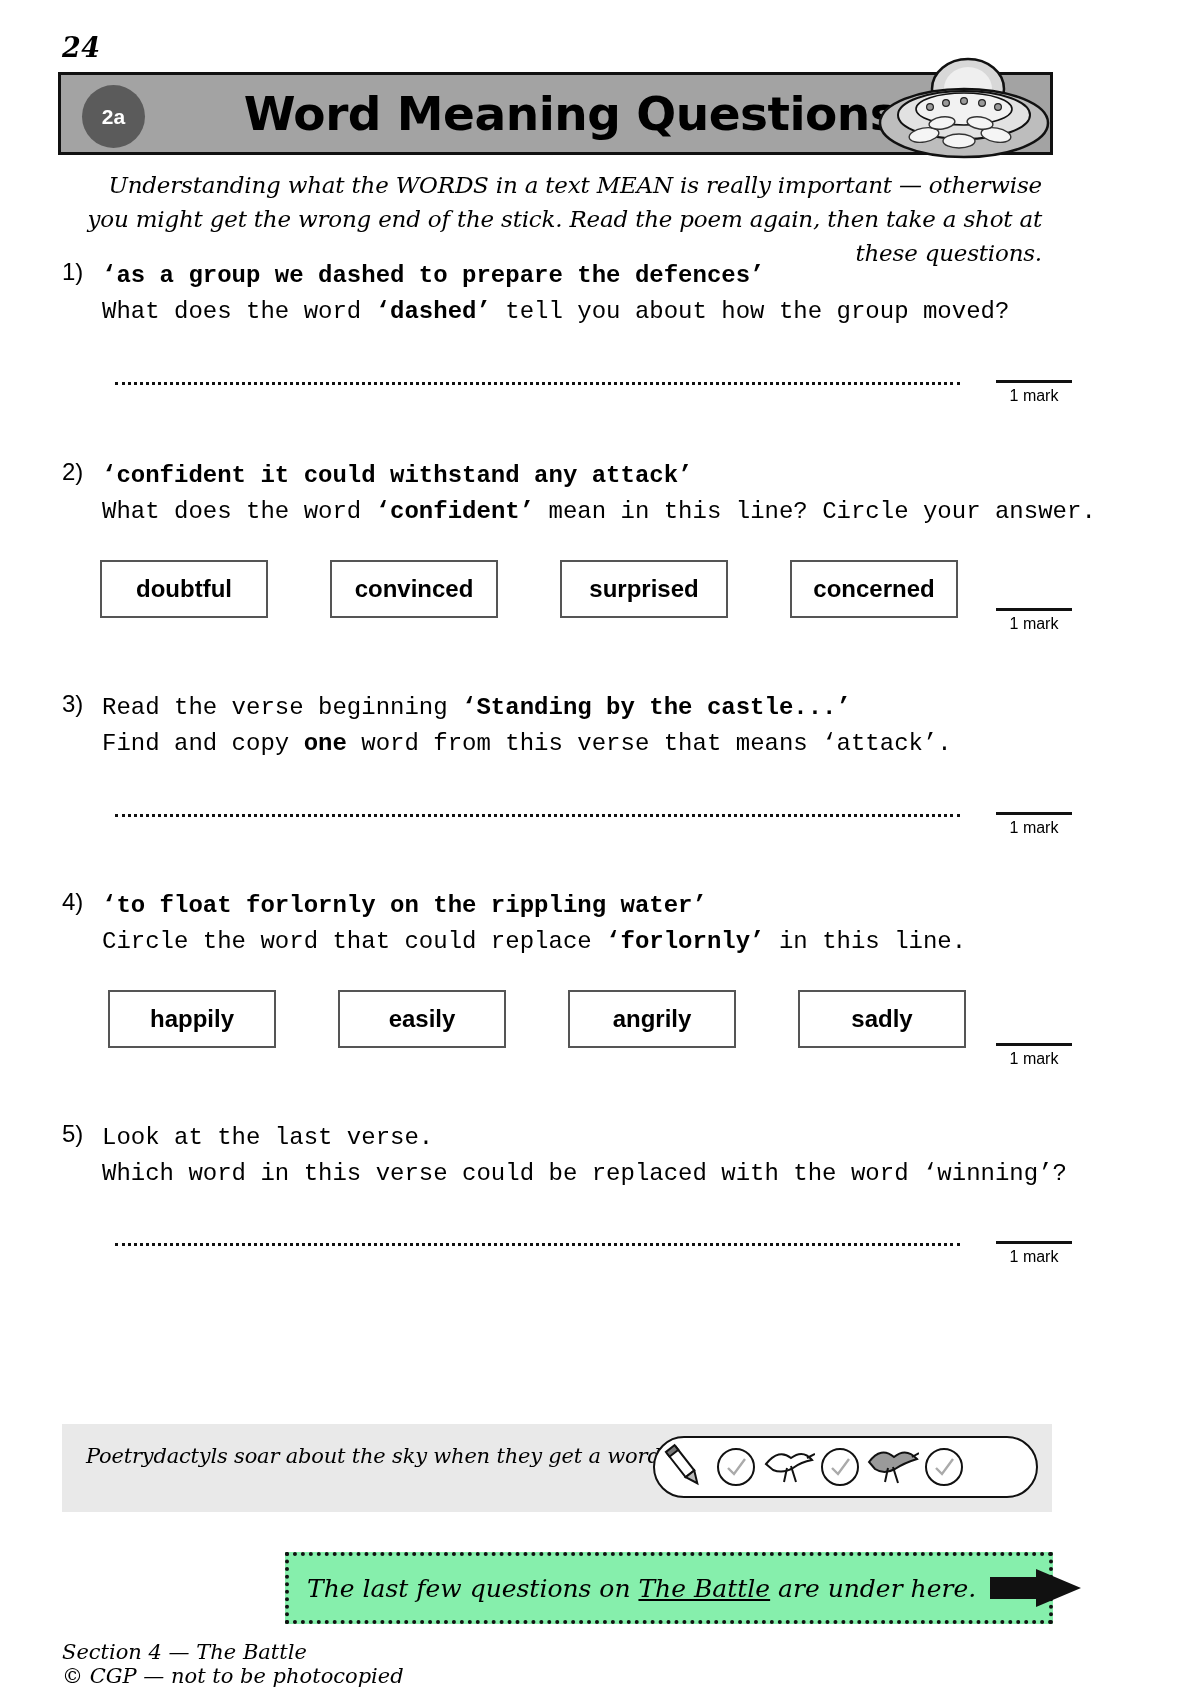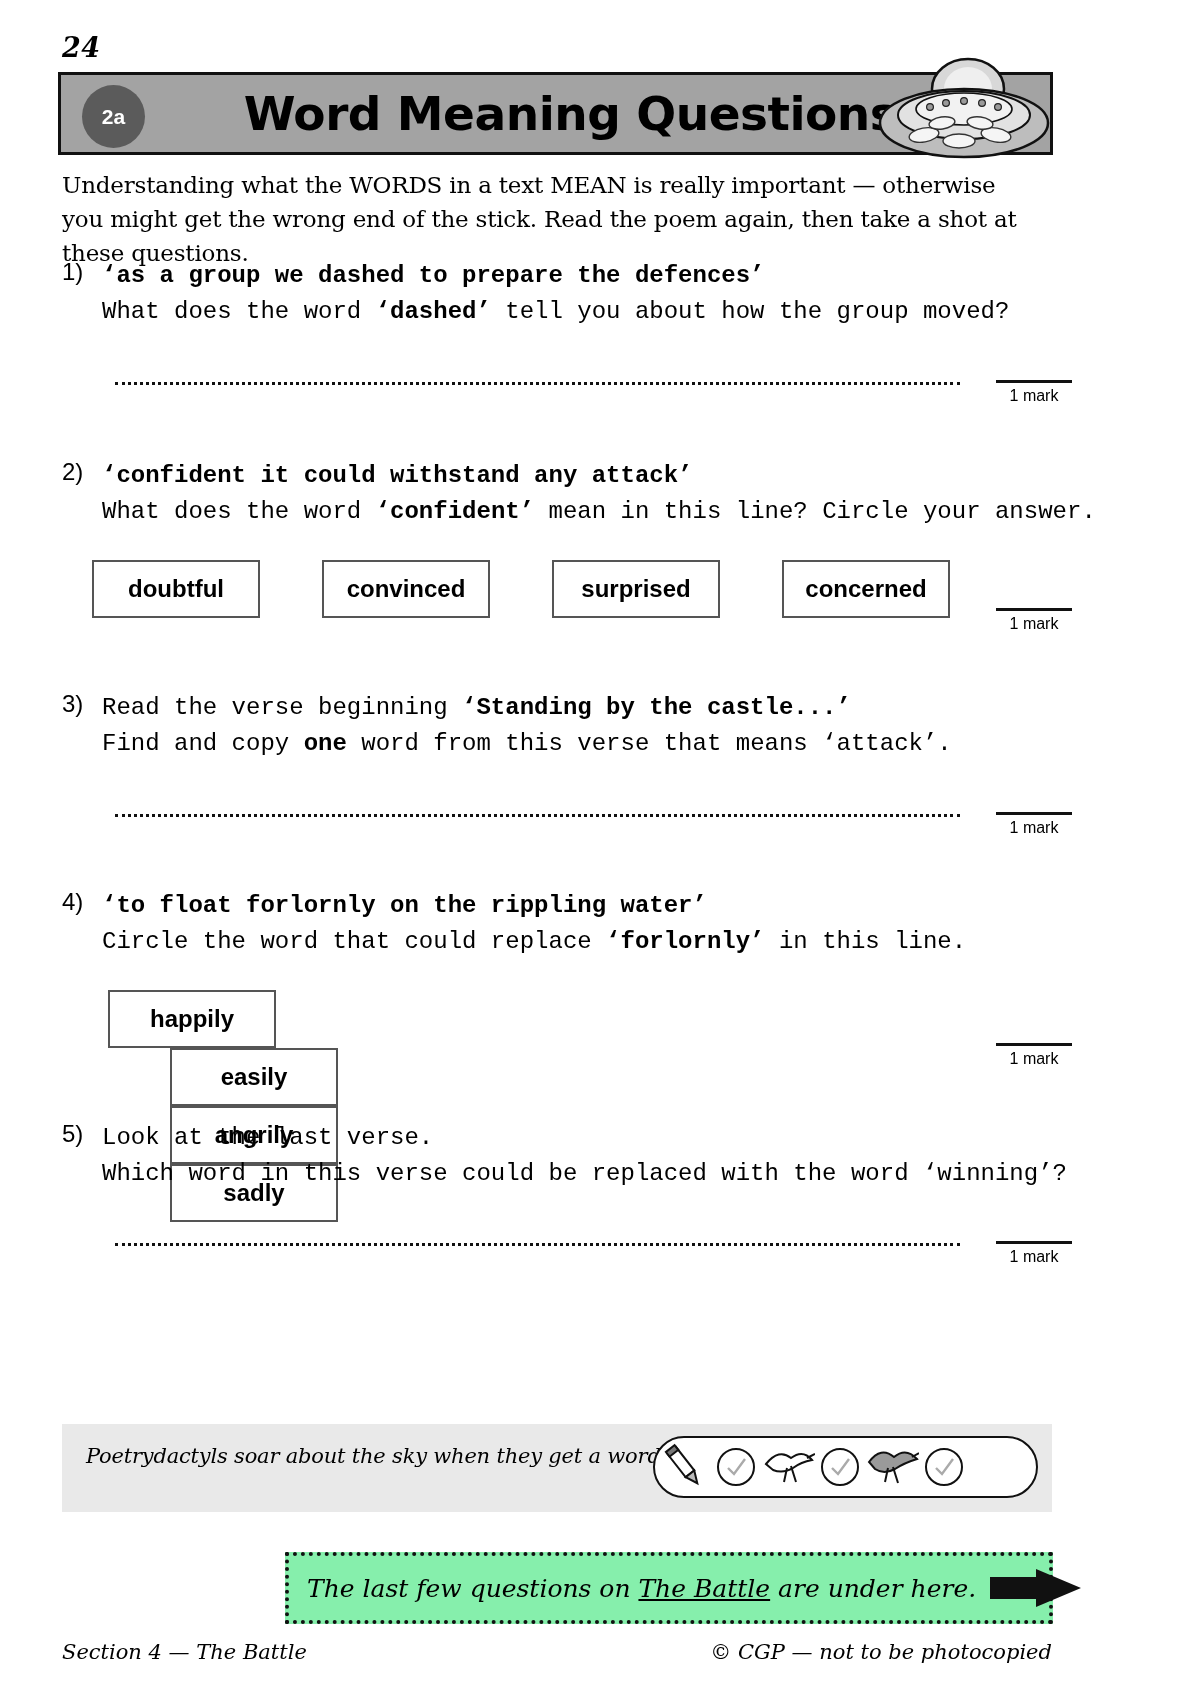--- a/index.html
+++ b/index.html
@@ -51,22 +51,24 @@
   .ufo{
     position:absolute; right:-4px; top:-22px;
     width:190px; height:118px;
     pointer-events:none;
   }
 
   
   .intro{
     position:absolute; left:62px; top:168px; width:980px;
     font-family:"DejaVu Serif", serif;
+    font-style:italic;
     font-size:23px; line-height:34px;
     letter-spacing:-.2px;
+    text-align:right;
   }
 
   
   .q{ position:absolute; left:62px; width:1000px; }
   .q-num{
     position:absolute; left:0; top:0;
     width:46px; text-align:left;
     font-size:24px;
   }
   .q-body{ margin-left:40px;font-family:Liberation Mono, monospace; }
@@ -150,21 +152,21 @@
     white-space:nowrap;
   }
   .callout-text u{ text-decoration:underline; }
   .arrow{ margin-left:14px; flex:0 0 auto; }
 
   
   .pg-footer{
     position:absolute; left:62px; top:1640px; width:990px;
     display:flex; justify-content:space-between;
     font-family:"DejaVu Serif", serif;
-    font-style:italic; font-size:21px;
+    font-style:italic; font-size:21px;flex-direction:column;
   }
 </style>
 </head>
 <body>
 
 <div class="page">
 
   <div class="page-number">24</div>
 
   <div class="header-bar">
@@ -208,21 +210,21 @@
     <div class="lbl">1 mark</div>
   </div>
 
   <div class="q" style="top:458px;">
     <div class="q-num">2)</div>
     <div class="q-body">
       <div class="q-line b">‘confident it could withstand any attack’</div>
       <div class="q-line">What does the word <b>‘confident’</b> mean in this line?  Circle your answer.</div>
     </div>
   </div>
-  <div class="options" style="left:92px; top:560px;">
+  <div class="options" style="left:100px; top:560px;">
     <div class="opt">doubtful</div>
     <div class="opt">convinced</div>
     <div class="opt">surprised</div>
     <div class="opt">concerned</div>
   </div>
   <div class="mark" style="left:996px; top:608px;">
     <div class="rule"></div>
     <div class="lbl">1 mark</div>
   </div>
 
@@ -239,21 +241,21 @@
     <div class="lbl">1 mark</div>
   </div>
 
   <div class="q" style="top:888px;">
     <div class="q-num">4)</div>
     <div class="q-body">
       <div class="q-line b">‘to float forlornly on the rippling water’</div>
       <div class="q-line">Circle the word that could replace <b>‘forlornly’</b> in this line.</div>
     </div>
   </div>
-  <div class="options" style="left:108px; top:990px;flex-direction:column;">
+  <div class="options" style="left:108px; top:990px;">
     <div class="opt">happily</div>
     <div class="opt">easily</div>
     <div class="opt">angrily</div>
     <div class="opt">sadly</div>
   </div>
   <div class="mark" style="left:996px; top:1043px;">
     <div class="rule"></div>
     <div class="lbl">1 mark</div>
   </div>
 

